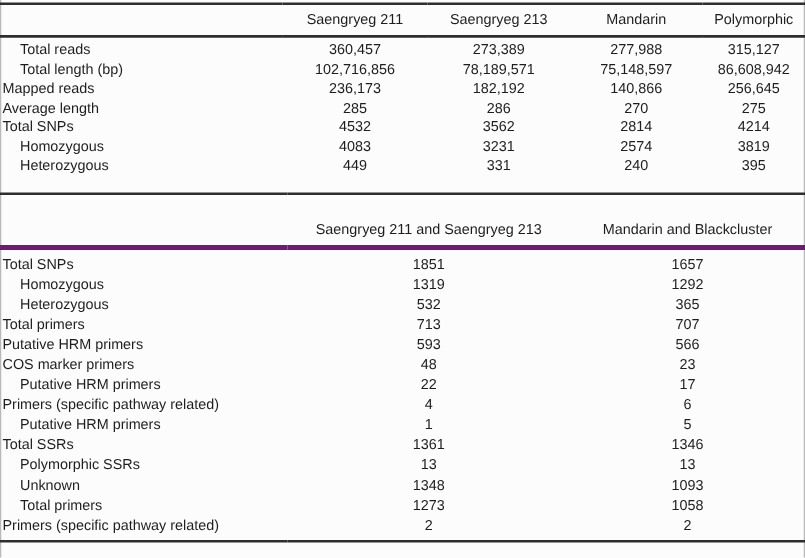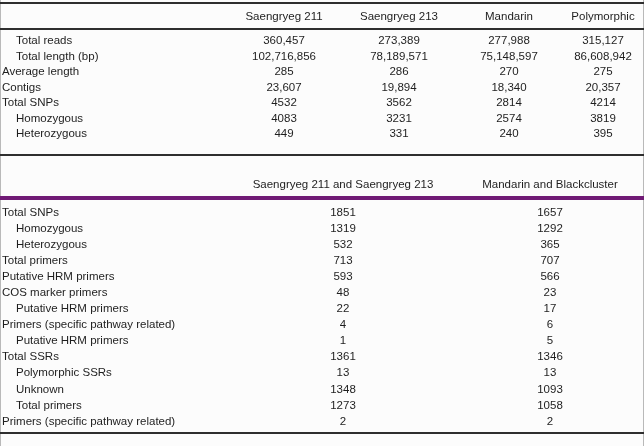--- a/index.html
+++ b/index.html
@@ -79,32 +79,32 @@
         <td class="num">315,127</td>
       </tr>
       <tr>
         <td class="lbl indent">Total length (bp)</td>
         <td class="num">102,716,856</td>
         <td class="num">78,189,571</td>
         <td class="num">75,148,597</td>
         <td class="num">86,608,942</td>
       </tr>
       <tr>
+        <td class="lbl">Mapped reads</td>
+        <td class="num">236,173</td>
+        <td class="num">182,192</td>
+        <td class="num">140,866</td>
+        <td class="num">256,645</td>
+      </tr>
+      <tr>
         <td class="lbl">Average length</td>
         <td class="num">285</td>
         <td class="num">286</td>
         <td class="num">270</td>
         <td class="num">275</td>
-      </tr>
-      <tr>
-        <td class="lbl">Contigs</td>
-        <td class="num">23,607</td>
-        <td class="num">19,894</td>
-        <td class="num">18,340</td>
-        <td class="num">20,357</td>
       </tr>
       <tr>
         <td class="lbl">Total SNPs</td>
         <td class="num">4532</td>
         <td class="num">3562</td>
         <td class="num">2814</td>
         <td class="num">4214</td>
       </tr>
       <tr>
         <td class="lbl indent">Homozygous</td>

